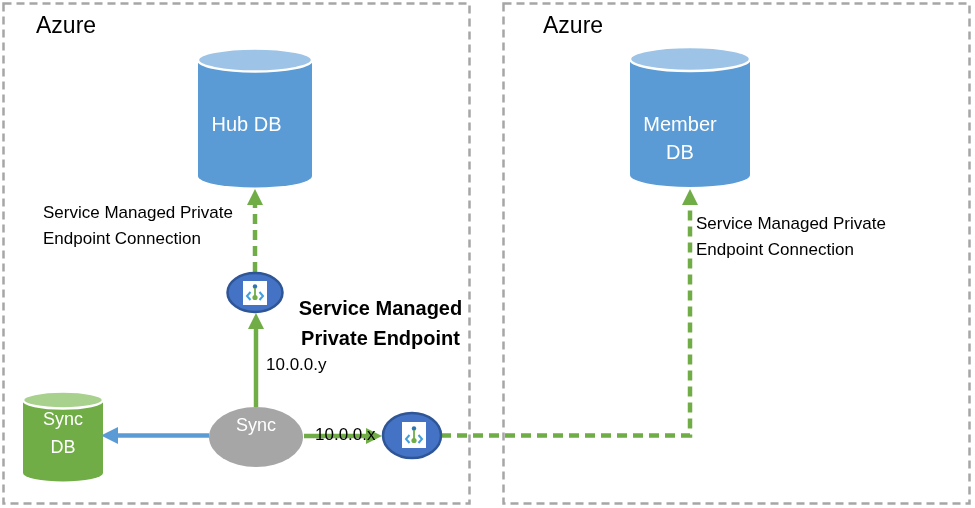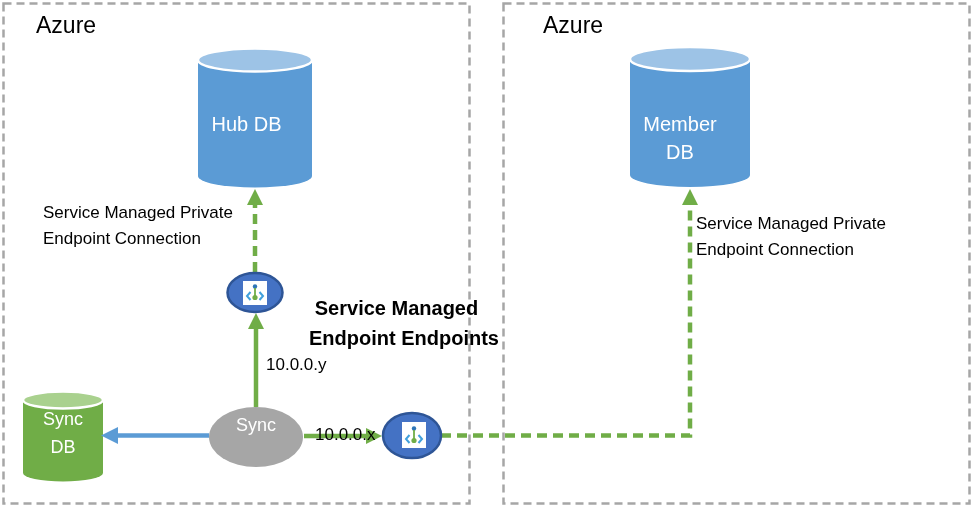--- a/index.html
+++ b/index.html
@@ -39,21 +39,20 @@
   .syncdb-label{ font-size: 18px; line-height: 28px; }
   .syncapp-label{ font-size: 18px; line-height: 27px; }
   .conn-label {
     font-size: 17px;
     line-height: 26px;
   }
   .bold-label {
     font-size: 20px;
     line-height: 30px;
     font-weight: bold;
-    margin-left: 16px;
   }
   .ip-label {
     font-size: 17px;
     line-height: 22px;
   }
 </style>
 </head>
 <body>
 
 <div class="canvas">
@@ -154,19 +153,19 @@
     <div>Endpoint Connection</div>
   </div>
 
   <div class="txt conn-label" style="left:696px; top:211px;">
     <div>Service Managed Private</div>
     <div>Endpoint Connection</div>
   </div>
 
   <div class="txt bold-label" style="left:293px; top:293px; width:175px; text-align:center;">
     <div>Service Managed</div>
-    <div>Endpoint Endpoints</div>
+    <div>Private Endpoint</div>
   </div>
 
   <div class="txt ip-label" style="left:266px; top:354px;">10.0.0.y</div>
   <div class="txt ip-label" style="left:315px; top:424px;">10.0.0.x</div>
 
 </div>
 
 </body></html>

